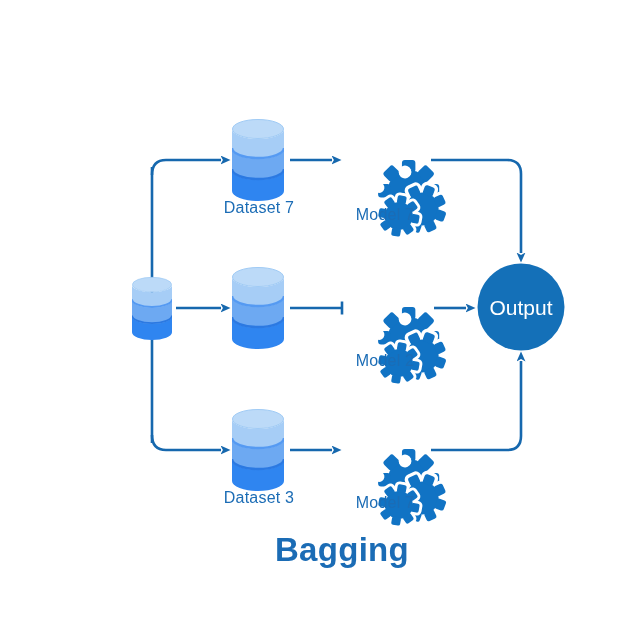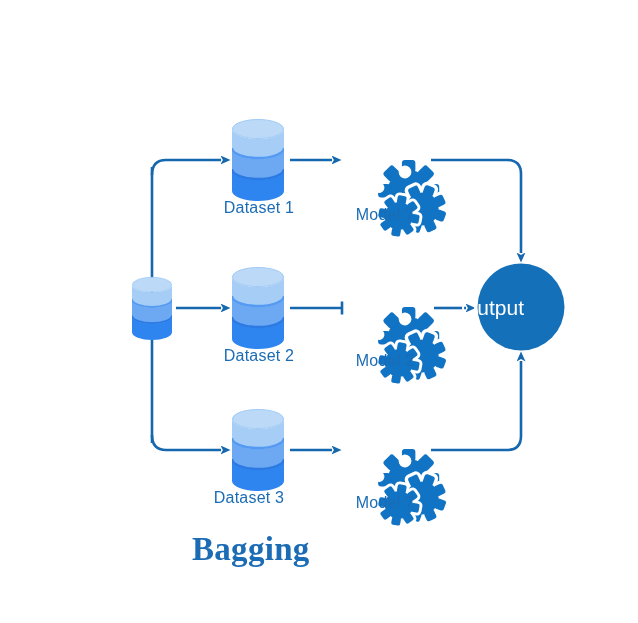--- a/index.html
+++ b/index.html
@@ -27,24 +27,24 @@
   .gear-hole{fill:#ffffff;}
   .db-top{fill:var(--db-top);stroke:#a0cbf5;stroke-width:1;}
   .db-b1{fill:var(--db-band1);}
   .db-b2{fill:var(--db-band2);}
   .db-b3{fill:var(--db-band3);}
   .db-s1{fill:none;stroke:var(--db-sep1);stroke-width:2.4;}
   .db-s2{fill:none;stroke:var(--db-sep2);stroke-width:2.4;}
   .output-circle{fill:var(--output-fill);}
   .lbl{position:absolute;width:140px;text-align:center;transform:translateX(-50%);
        font-size:16px;font-weight:500;color:var(--label);letter-spacing:.2px;}
-  .output-lbl{position:absolute;width:120px;
+  .output-lbl{position:absolute;width:120px;text-align:center;
        transform:translate(-50%,-50%);font-size:21px;font-weight:400;color:var(--output-text);}
-  .title{position:absolute;width:300px;text-align:left;transform:translateX(-50%);
-       font-size:33px;font-weight:700;color:var(--title);letter-spacing:.3px;font-family:Liberation Serif, serif;}
+  .title{position:absolute;width:300px;text-align:center;transform:translateX(-50%);
+       font-size:33px;font-weight:700;color:var(--title);letter-spacing:.3px;}
 </style>
 </head>
 <body>
 
 <div class="canvas">
 
   <svg class="diagram-svg" width="638" height="623" viewBox="0 0 638 623">
     <defs>
       <marker id="arrow" markerUnits="userSpaceOnUse" markerWidth="11" markerHeight="10" refX="0.5" refY="4.5" orient="auto">
         <path class="arrowhead" d="M0 0 L10 4.5 L0 9 L2.4 4.5 Z"></path>
@@ -121,23 +121,22 @@
     <use href="#db" x="232" y="266" width="52" height="84"></use>
     <use href="#db" x="232" y="408" width="52" height="84"></use>
 
     <use href="#gears" x="347" y="129" width="78" height="78"></use>
     <use href="#gears" x="347" y="276" width="78" height="78"></use>
     <use href="#gears" x="347" y="418" width="78" height="78"></use>
 
     <circle class="output-circle" cx="521" cy="307" r="43.5"></circle>
   </svg>
 
-  <div class="lbl" style="left:259px;top:199px">Dataset 1</div>
-  <div class="lbl" style="left:259px;top:347px">Dataset 2</div>
-  <div class="lbl" style="left:249px;top:489px">Dataset 3</div>
+  <div class="lbl" style="left:259px;top:199px">Dataset 7</div>
+  <div class="lbl" style="left:259px;top:489px">Dataset 3</div>
 
   <div class="lbl" style="left:385px;top:206px">Model 7</div>
   <div class="lbl" style="left:385px;top:352px">Model 2</div>
   <div class="lbl" style="left:385px;top:494px">Model 7</div>
 
   <div class="output-lbl" style="left:521px;top:308px">Output</div>
 
   <div class="title" style="left:342px;top:531px">Bagging</div>
 </div>
 

